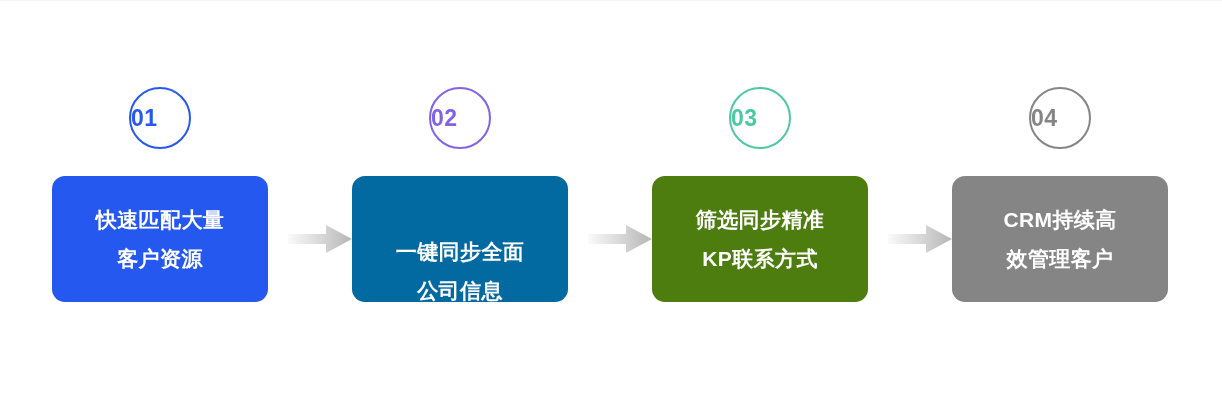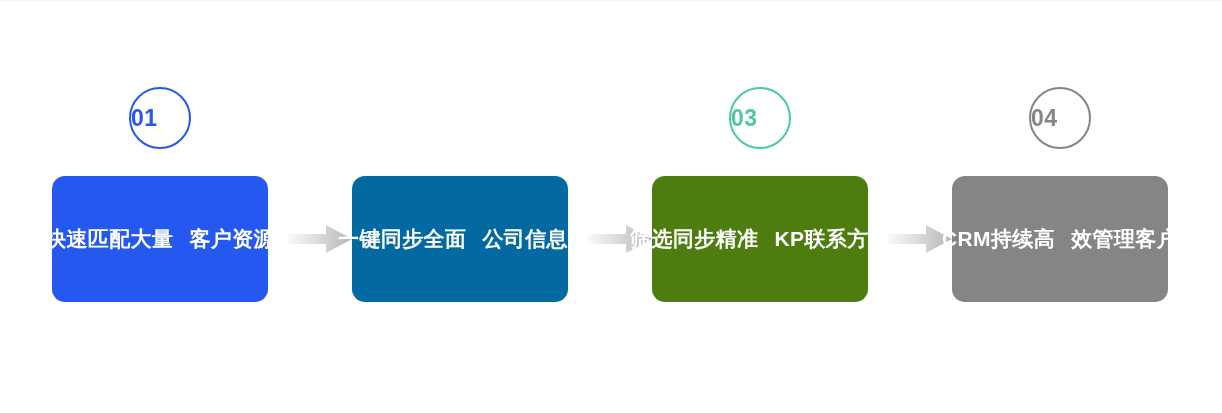--- a/index.html
+++ b/index.html
@@ -62,20 +62,21 @@
 
   .card {
     position: absolute;
     left: 0;
     top: 89px;
     width: 216px;
     height: 126px;
     border-radius: 13px;
     box-sizing: border-box;
     display: flex;
+    flex-direction: column;
     align-items: center;
     justify-content: center;
     gap: 16px;
   }
   .card-line {
     color: #ffffff;
     font-size: 21px;
     font-weight: bold;
     line-height: 1.1;
     letter-spacing: 0.4px;
@@ -116,20 +117,23 @@
             <stop offset="0%" stop-color="#FAFAFA"></stop>
             <stop offset="45%" stop-color="#DCDCDC"></stop>
             <stop offset="100%" stop-color="#B6B6B6"></stop>
           </linearGradient>
         </defs>
         <path d="M0 11 L38 11 L38 2 L64 16 L38 30 L38 21 L0 21 Z" fill="url(#ag1)"></path>
       </svg>
     </div>
 
     <div class="step step-2">
+      <div class="badge" style="color: rgb(130, 98, 232);">
+        <span class="badge-label">02</span>
+      </div>
       <div class="card" style="background: #0369a1; justify-content: flex-end;">
         <span class="card-line">一键同步全面</span>
         <span class="card-line">公司信息</span>
       </div>
     </div>
 
     <div class="connector conn-2">
       <svg viewBox="0 0 64 32" xmlns="http://www.w3.org/2000/svg">
         <defs>
           <linearGradient id="ag2" x1="0" y1="0" x2="1" y2="0">

